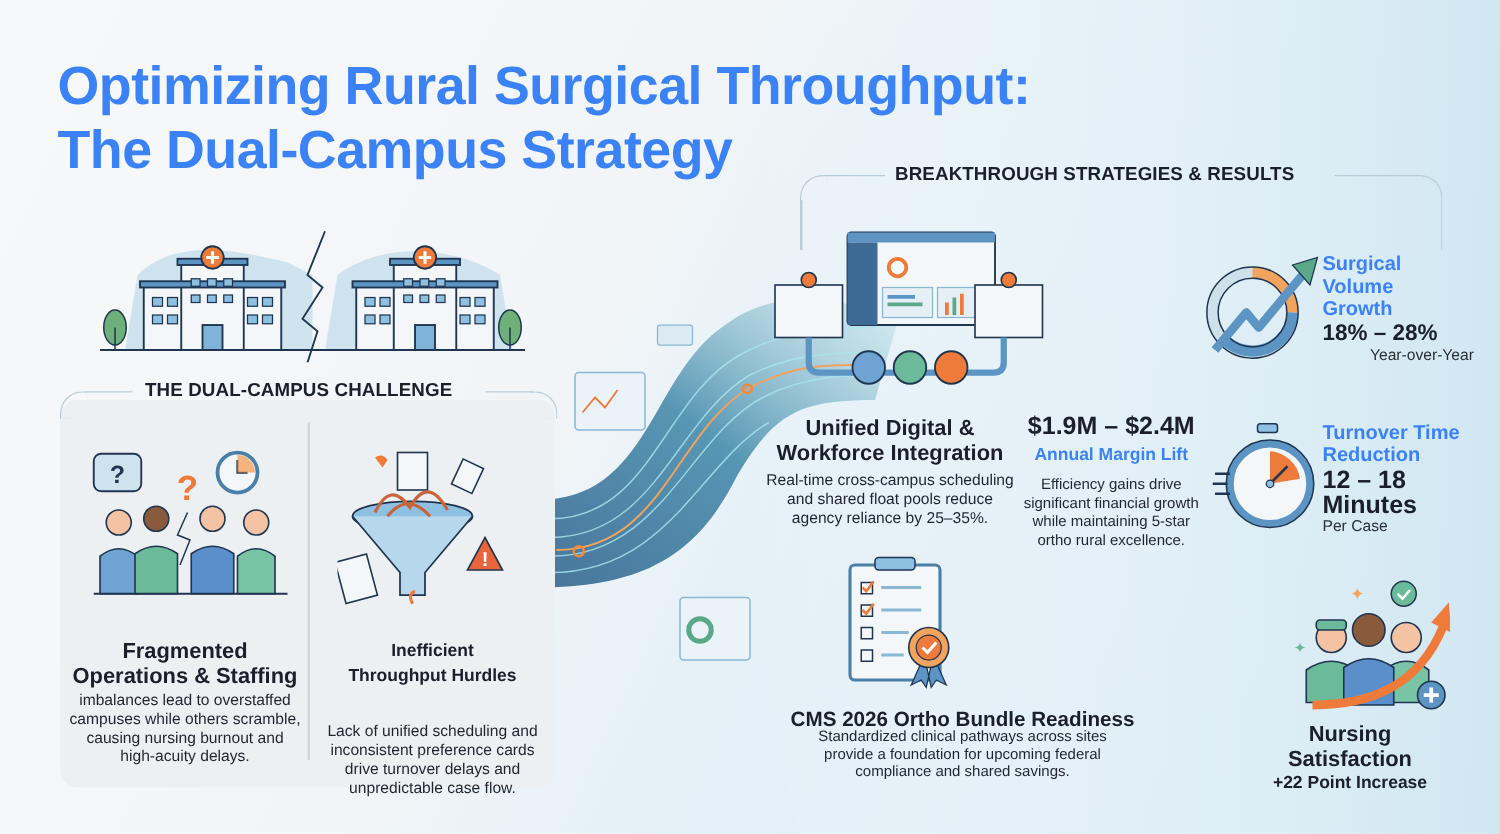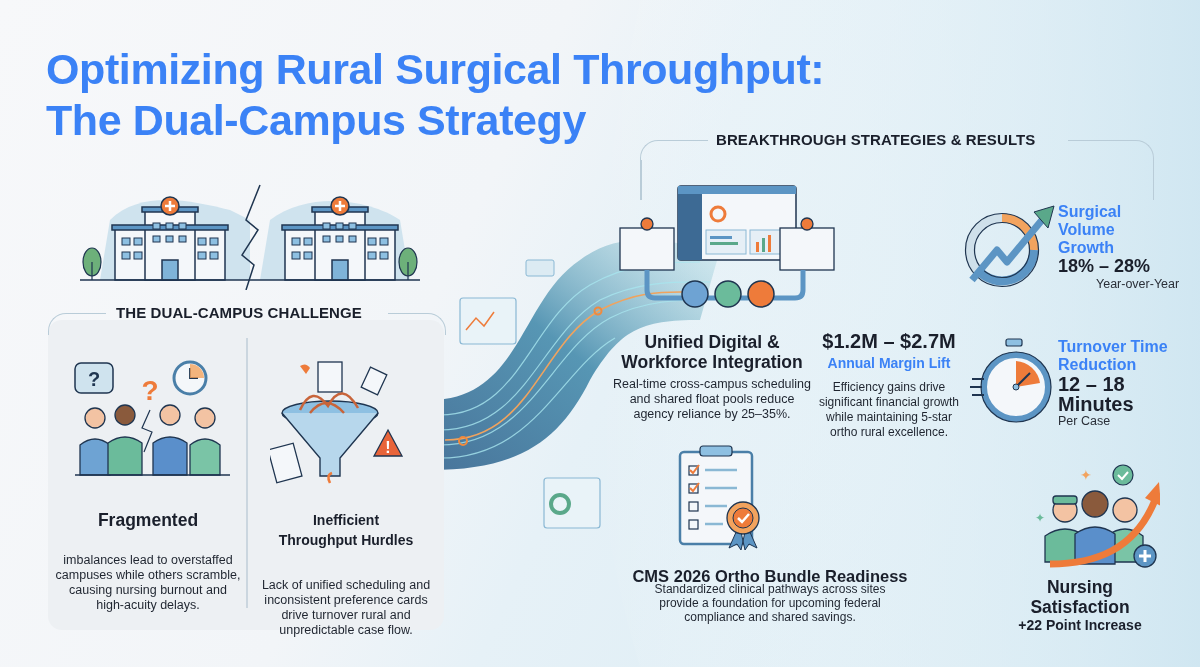--- a/index.html
+++ b/index.html
@@ -201,36 +201,37 @@
     <path d="M40 55 q16 -20 34 0"></path>
   </g>
   <rect x="2" y="88" width="26" height="34" fill="#f4f7fa" stroke="#1f3550" stroke-width="1.3" transform="rotate(-15 15 105)"></rect>
   <path d="M118 72 L132 98 L104 98 Z" fill="#e8643a" stroke="#1f3550" stroke-width="1.3"></path>
   <text x="118" y="95" font-size="16" font-weight="700" fill="#fff" text-anchor="middle" font-family="Liberation Sans, sans-serif">!</text>
   <path d="M60 125 q-4 -8 2 -10" stroke="#ee7b3a" stroke-width="2.5" fill="none"></path>
 </svg>
 
 <div class="block-title" style="left:50px;top:510px;width:196px;font-size:17.5px;line-height:20px;">
   <div>Fragmented</div>
+  <div>Operations &amp; Staffing</div>
 </div>
 <div class="block-text" style="left:50px;top:553px;width:196px;">
   <div>imbalances lead to overstaffed</div>
   <div>campuses while others scramble,</div>
   <div>causing nursing burnout and</div>
   <div>high-acuity delays.</div>
 </div>
 
 <div class="block-title" style="left:248px;top:510px;width:196px;font-size:14px;line-height:20px;">
   <div>Inefficient</div>
   <div>Throughput Hurdles</div>
 </div>
 <div class="block-text" style="left:248px;top:578px;width:196px;">
   <div>Lack of unified scheduling and</div>
   <div>inconsistent preference cards</div>
-  <div>drive turnover rural and</div>
+  <div>drive turnover delays and</div>
   <div>unpredictable case flow.</div>
 </div>
 
 <div class="heading-corner" style="left:640px;top:140px;"></div>
 <div class="heading-line" style="left:660px;top:140px;width:48px;"></div>
 <div class="section-heading" style="left:716px;top:131px;">BREAKTHROUGH STRATEGIES &amp; RESULTS</div>
 <div class="heading-line" style="left:1068px;top:140px;width:66px;"></div>
 <div class="heading-corner right" style="left:1132px;top:140px;height:60px;"></div>
 <div style="position:absolute;left:640px;top:160px;width:1.5px;height:40px;background:#b9ccd8;z-index:2;"></div>
 
@@ -261,21 +262,21 @@
 <div class="block-title" style="left:612px;top:332px;width:200px;font-size:17.5px;line-height:20px;">
   <div>Unified Digital &amp;</div>
   <div>Workforce Integration</div>
 </div>
 <div class="block-text" style="left:605px;top:377px;width:214px;font-size:12.5px;">
   <div>Real-time cross-campus scheduling</div>
   <div>and shared float pools reduce</div>
   <div>agency reliance by 25–35%.</div>
 </div>
 
-<div class="metric-value" style="left:818px;top:330px;width:142px;text-align:center;font-size:20px;">$1.2M – $2.7M</div>
+<div class="metric-value" style="left:818px;top:330px;width:142px;text-align:center;font-size:20px;">$1.9M – $2.4M</div>
 <div class="metric-title" style="left:818px;top:354px;width:142px;text-align:center;font-size:14px;">Annual Margin Lift</div>
 <div class="block-text" style="left:815px;top:380px;width:148px;font-size:12px;">
   <div>Efficiency gains drive</div>
   <div>significant financial growth</div>
   <div>while maintaining 5-star</div>
   <div>ortho rural excellence.</div>
 </div>
 
 <svg class="icon" style="left:675px;top:442px;" width="100" height="110" viewBox="0 0 100 110">
   <rect x="5" y="10" width="72" height="92" rx="4" fill="#f4f7fa" stroke="#4a7fa8" stroke-width="2.5"></rect>

